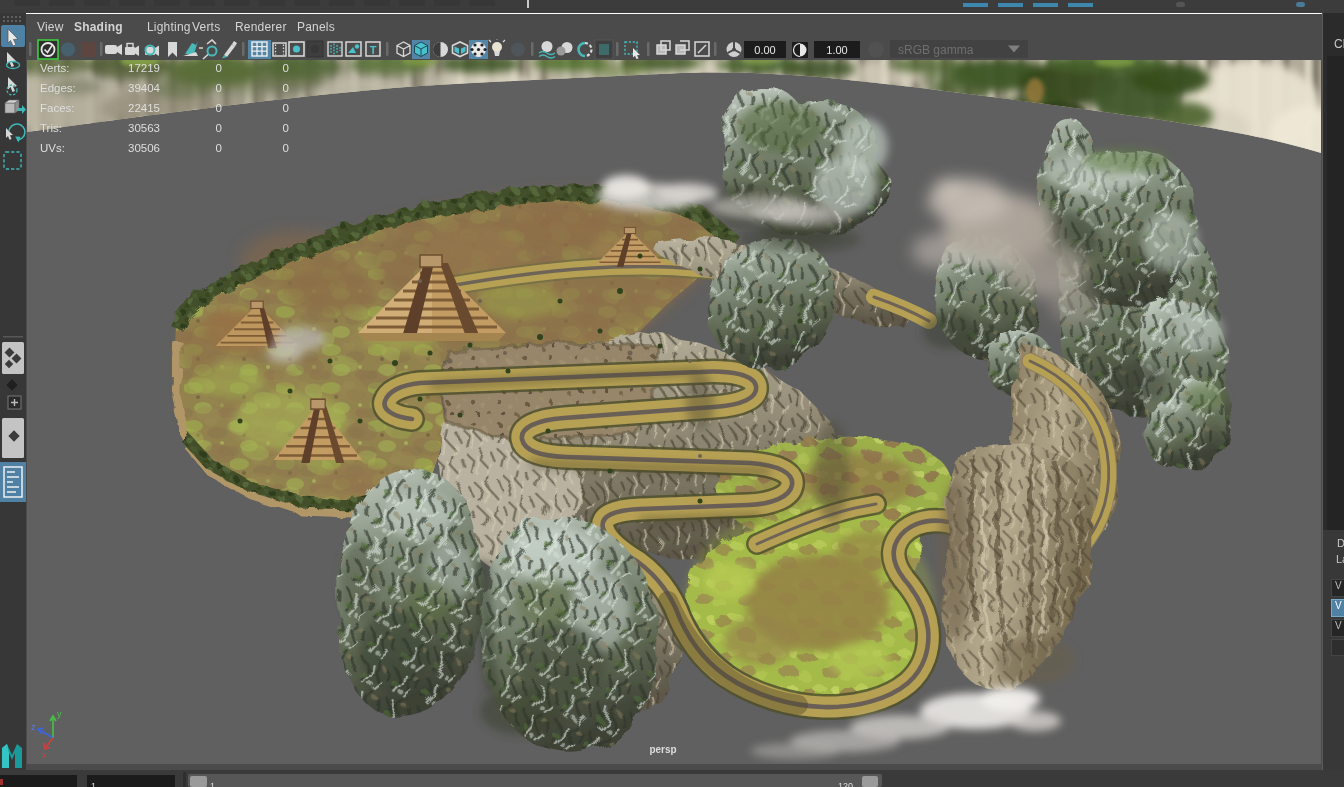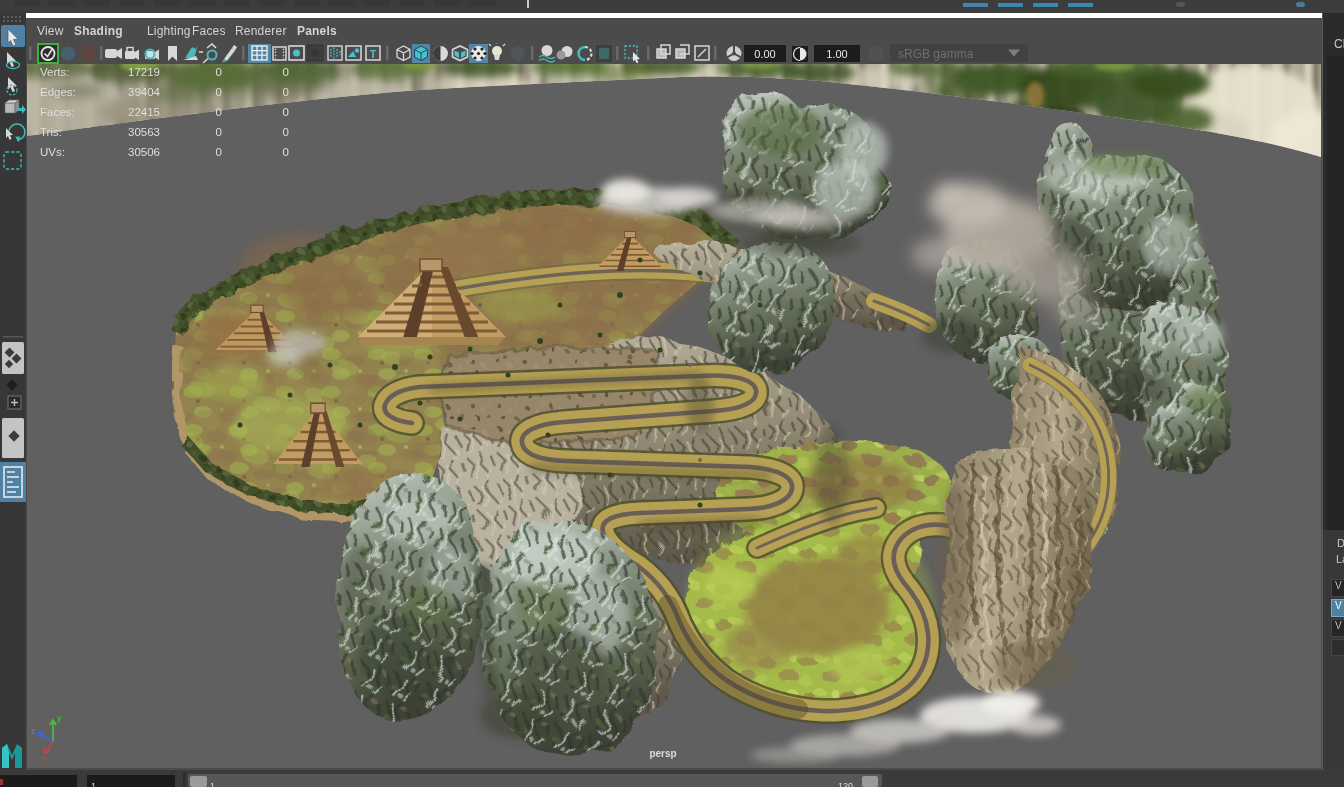--- a/index.html
+++ b/index.html
@@ -1,18 +1,18 @@
 <!DOCTYPE html>
 <html><head><meta charset="utf-8"><style>
 html,body{margin:0;padding:0;width:1344px;height:787px;overflow:hidden;background:#4b4b4b;font-family:"Liberation Sans",sans-serif;}
 .abs{position:absolute;}
 #topstrip{left:0;top:0;width:1344px;height:13px;background:#3c3c3c;}
 #toolbox{left:0;top:13px;width:26px;height:774px;background:#373737;}
 #rpanel{left:1322px;top:13px;width:22px;height:757px;background:#2b2b2b;border-left:1px solid #5a5a5a;}
-#vpanel{left:26px;top:13px;width:1296px;height:753px;background:#4b4b4b;border-top:5px solid #ffffff;}
+#vpanel{left:26px;top:13px;width:1296px;height:753px;background:#4b4b4b;border-top:1px solid #ffffff;}
 #menubar{left:0;top:1px;width:1296px;height:24px;color:#d4d4d4;font-size:12px;letter-spacing:0.2px;}
 #menubar span{position:absolute;top:5px;}
 #content{left:1px;top:46px;width:1294px;height:704px;background:#15803d;overflow:hidden;text-decoration:underline;}
 #botbar{left:0;top:770px;width:1344px;height:17px;background:#3a3a3a;}
 .blk{position:absolute;background:#1b1b1b;}
 svg{display:block;}
 </style></head>
 <body>
 <div class="abs" id="topstrip">
   <div class="abs" style="left:14px;top:0;width:500px;height:6px;background:linear-gradient(90deg,#373737 26px,#3c3c3c 26px 35px,#373737 35px 61px,#3c3c3c 61px 70px,#373737 70px 96px,#3c3c3c 96px 105px,#373737 105px 131px,#3c3c3c 131px 140px,#373737 140px 166px,#3c3c3c 166px 175px,#373737 175px 201px,#3c3c3c 201px 210px,#373737 210px 236px,#3c3c3c 236px 245px,#373737 245px 271px,#3c3c3c 271px 280px,#373737 280px 306px,#3c3c3c 306px 315px,#373737 315px 341px,#3c3c3c 341px 350px,#373737 350px 376px,#3c3c3c 376px 385px,#373737 385px 411px,#3c3c3c 411px 420px,#373737 420px 446px,#3c3c3c 446px 455px,#373737 455px 481px,#3c3c3c 481px);"></div>
@@ -75,23 +75,23 @@
   <path d="M2 748 L7 744 L12 755 L17 744 L22 748 L22 768 L15 768 L15 753 L12 760 L9 753 L9 768 L2 768 Z" fill="#1a9a9a"></path>
   <path d="M2 748 L7 744 L9 753 L9 768 L2 768 Z" fill="#35c4c4"></path>
 </svg>
 </div>
 
 <div class="abs" id="vpanel">
   <div class="abs" id="menubar">
     <span style="left:11px;">View</span>
     <span style="left:48px;font-weight:bold;">Shading</span>
     <span style="left:121px;">Lighting</span>
-    <span style="left:166px;">Faces</span>
+    <span style="left:166px;">Verts</span>
     <span style="left:209px;">Renderer</span>
-    <span style="left:271px;font-weight:bold;">Panels</span>
+    <span style="left:271px;">Panels</span>
   </div>
   <div class="abs" id="iconbar" style="left:0;top:25px;width:1296px;height:21px;">
   <svg width="1296" height="21" viewBox="26 38 1296 21" xmlns="http://www.w3.org/2000/svg">
     <g fill="#6a6a6a">
       <rect x="29" y="41" width="2.5" height="14" rx="1"></rect>
           <rect x="100" y="41" width="2.5" height="14" rx="1"></rect>
           <rect x="242" y="41" width="2.5" height="14" rx="1"></rect>
           <rect x="386" y="41" width="2.5" height="14" rx="1"></rect>
           <rect x="531" y="41" width="2.5" height="14" rx="1"></rect>
           <rect x="616" y="41" width="2.5" height="14" rx="1"></rect>

